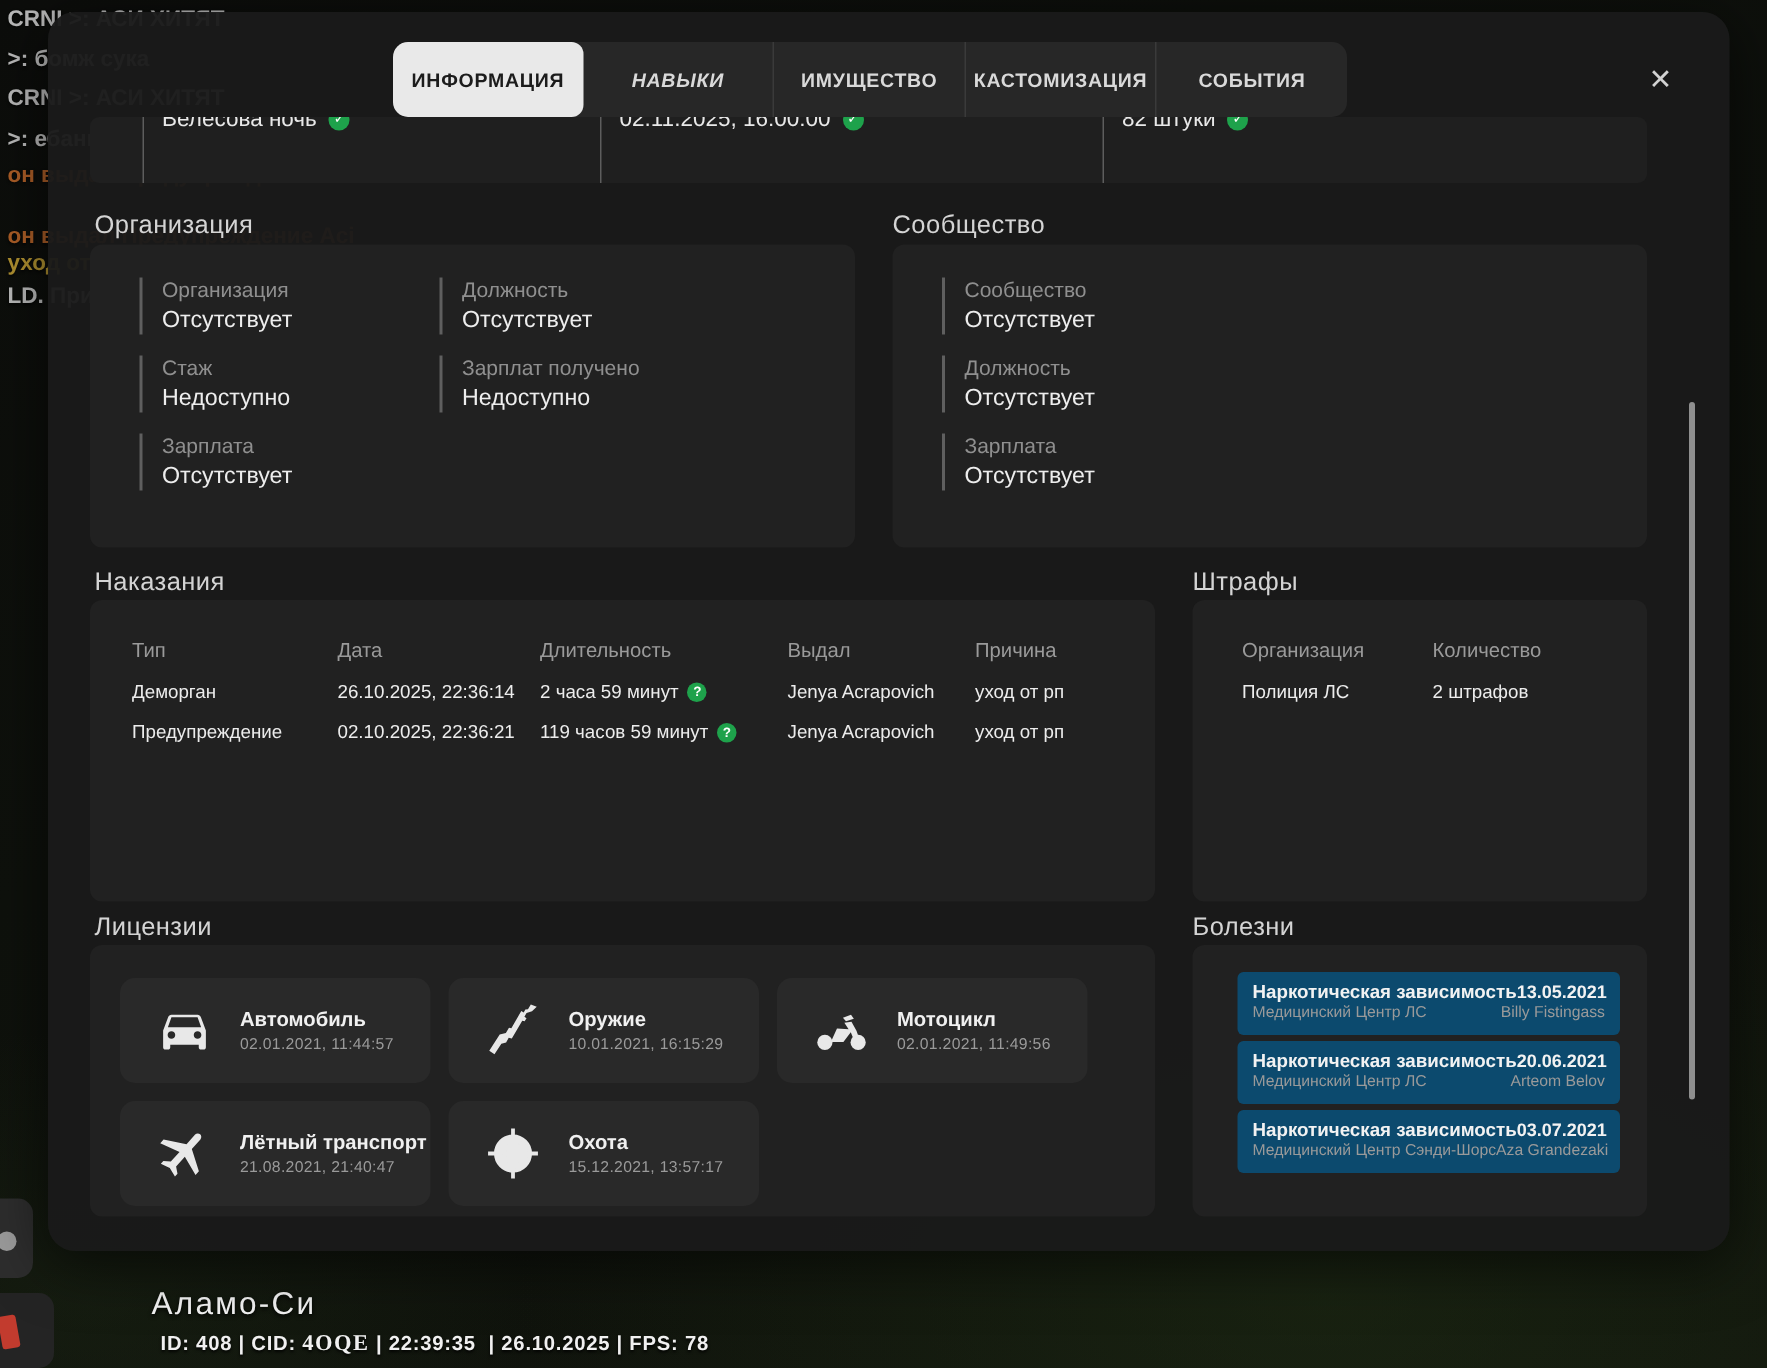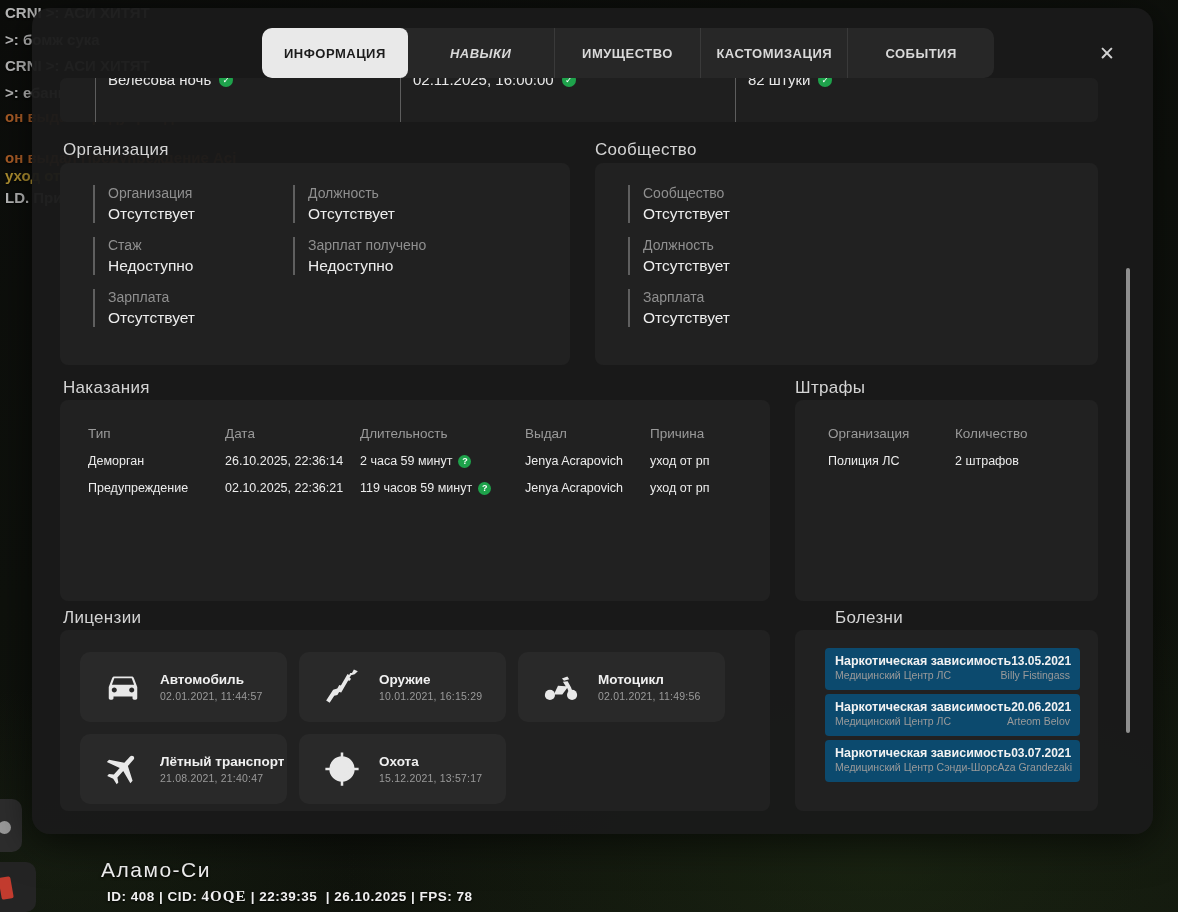--- a/index.html
+++ b/index.html
@@ -26,21 +26,21 @@
   .hud-stats .cid { font-family:"Liberation Serif","DejaVu Serif",serif; font-size:15px; letter-spacing:1px; }
   .edge-tile-1 { position:absolute; left:-26px; top:799px; width:48px; height:53px; background:#2d2d2d; border-radius:10px; }
   .edge-tile-1 .disc { position:absolute; left:24px; top:22px; width:13px; height:13px; border-radius:50%; background:#9a9a9a; }
   .edge-tile-2 { position:absolute; left:-26px; top:862px; width:62px; height:50px; background:#242424; border-radius:10px; }
   .edge-tile-2 .glyph { position:absolute; left:26px; top:15px; width:12px; height:22px; background:#c23b2e; border-radius:2px; transform:rotate(-10deg); }
 
   
   .modal { position:absolute; left:32px; top:8px; width:1121px; height:826px; background:rgba(26,26,26,.965); border-radius:18px; box-shadow:0 8px 40px rgba(0,0,0,.6); }
 
   
-  .tabbar { position:absolute; left:230px; top:20px; width:732px; height:50px; background:#272727; border-radius:10px; display:flex; overflow:hidden; }
+  .tabbar { position:absolute; left:230px; top:20px; width:636px; height:50px; background:#272727; border-radius:10px; display:flex; overflow:hidden; }
   .tab { flex:1 1 0; display:flex; align-items:center; justify-content:center; font-size:13px; font-weight:700; letter-spacing:.5px; color:#d9d9d9; border-left:1px solid #3a3a3a; cursor:pointer; }
   .tab:first-child { border-left:none; }
   .tab.active { background:#e9e9e9; color:#1c1c1c; border-radius:8px; border-left:none; }
   .tab.active + .tab { border-left:none;font-style:italic; }
   .close-btn { position:absolute; left:1060px; top:30px; width:30px; height:30px; display:flex; align-items:center; justify-content:center; color:#d2d2d2; font-size:19px; cursor:pointer; }
 
   
   .toprow { position:absolute; left:28px; top:70px; width:1038px; height:44px; background:#1f1f1f; border-radius:6px; overflow:hidden; }
   .toprow .cell { position:absolute; top:0; height:44px; }
   .toprow .sep { position:absolute; left:0; top:0; width:1px; height:44px; background:rgba(255,255,255,.28); }
@@ -298,21 +298,21 @@
               </svg>
             </span>
           <span class="lic-text">
               <div class="lic-name">Охота</div>
               <div class="lic-date">15.12.2021, 13:57:17</div>
             </span>
         </div>
       </div>
     </div>
 
-    <div class="sec-title" style="left:763px; top:600px;margin-left:40px;">Болезни</div>
+    <div class="sec-title" style="left:763px; top:600px;">Болезни</div>
     <div class="card" style="left:763px; top:622px; width:303px; height:181px;">
       <div class="dis-item" style="top:18px;">
         <div class="dis-r1">
             <span class="dis-name">Наркотическая зависимость</span>
             <span class="dis-date">13.05.2021</span>
           </div>
         <div class="dis-r2">
             <span class="dis-place">Медицинский Центр ЛС</span>
             <span class="dis-doc">Billy Fistingass</span>
           </div>

